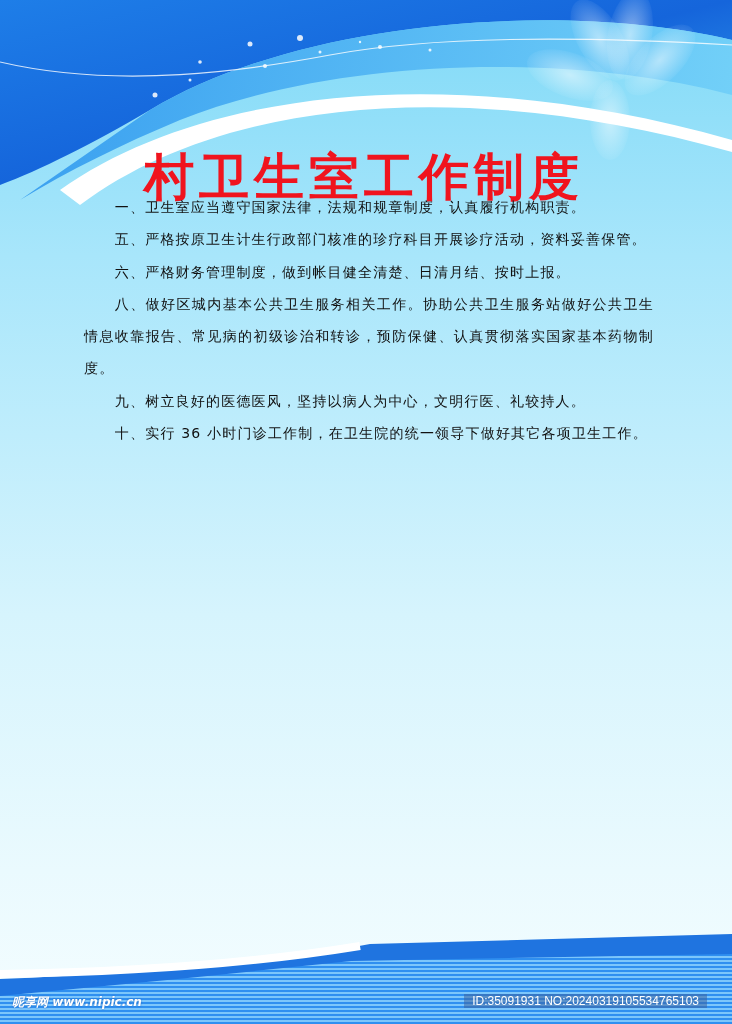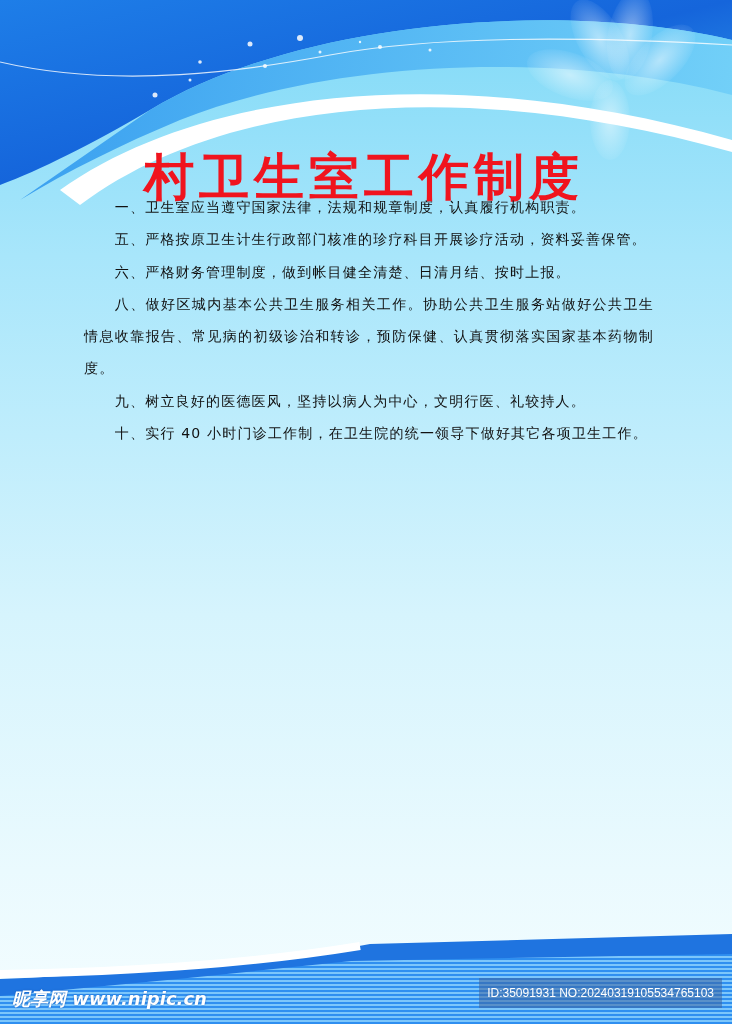--- a/index.html
+++ b/index.html
@@ -21,28 +21,28 @@
       z-index: 3; line-height: 70px;
     }
     .content {
       position: absolute; top: 191px; left: 84px; width: 570px; z-index: 3;
       color: #111; font-size: 14px; line-height: 32.3px; letter-spacing: 1.2px;
       font-weight: normal;
     }
     .para { text-indent: 2.2em; margin: 0; text-align: justify; }
     .watermark-logo {
       position: absolute; left: 12px; bottom: 13px; z-index: 4;
-      font-size: 18px; font-weight: bold; font-style: italic; color: #fff;
+      font-size: 12px; font-weight: bold; font-style: italic; color: #fff;
       text-shadow: 0 0 2px #1c5fb8;
       margin-top: 11px;
     }
     .watermark-id {
-      position: absolute; right: 10px; bottom: 16px; z-index: 4;
+      position: absolute; right: 25px; bottom: 16px; z-index: 4;
       background: rgba(60, 100, 160, 0.55); color: #fff; font-size: 12px;
-      padding: 8px 8px; font-family: "Liberation Sans", sans-serif;
+      padding: 0 8px; font-family: "Liberation Sans", sans-serif;
     }
   </style>
 </head>
 <body>
 
 <svg class="bg-top" viewBox="0 0 732 260" preserveAspectRatio="none">
   <defs>
     <linearGradient id="gTop" x1="0" y1="0" x2="1" y2="1">
       <stop offset="0" stop-color="#1e7ee8"></stop>
       <stop offset="0.5" stop-color="#1565db"></stop>
@@ -89,17 +89,17 @@
 <div class="stripes"></div>
 
 <h1 class="title">村卫生室工作制度</h1>
 
 <div class="content">
   <p class="para">一、卫生室应当遵守国家法律，法规和规章制度，认真履行机构职责。</p>
   <p class="para">五、严格按原卫生计生行政部门核准的珍疗科目开展诊疗活动，资料妥善保管。</p>
   <p class="para">六、严格财务管理制度，做到帐目健全清楚、日清月结、按时上报。</p>
   <p class="para">八、做好区城内基本公共卫生服务相关工作。协助公共卫生服务站做好公共卫生情息收靠报告、常见病的初级诊治和转诊，预防保健、认真贯彻落实国家基本药物制度。</p>
   <p class="para">九、树立良好的医德医风，坚持以病人为中心，文明行医、礼较持人。</p>
-  <p class="para">十、实行 40 小时门诊工作制，在卫生院的统一领导下做好其它各项卫生工作。</p>
+  <p class="para">十、实行 36 小时门诊工作制，在卫生院的统一领导下做好其它各项卫生工作。</p>
 </div>
 
 <div class="watermark-logo">昵享网 www.nipic.cn</div>
 <div class="watermark-id">ID:35091931 NO:20240319105534765103</div>
 
 </body></html>

